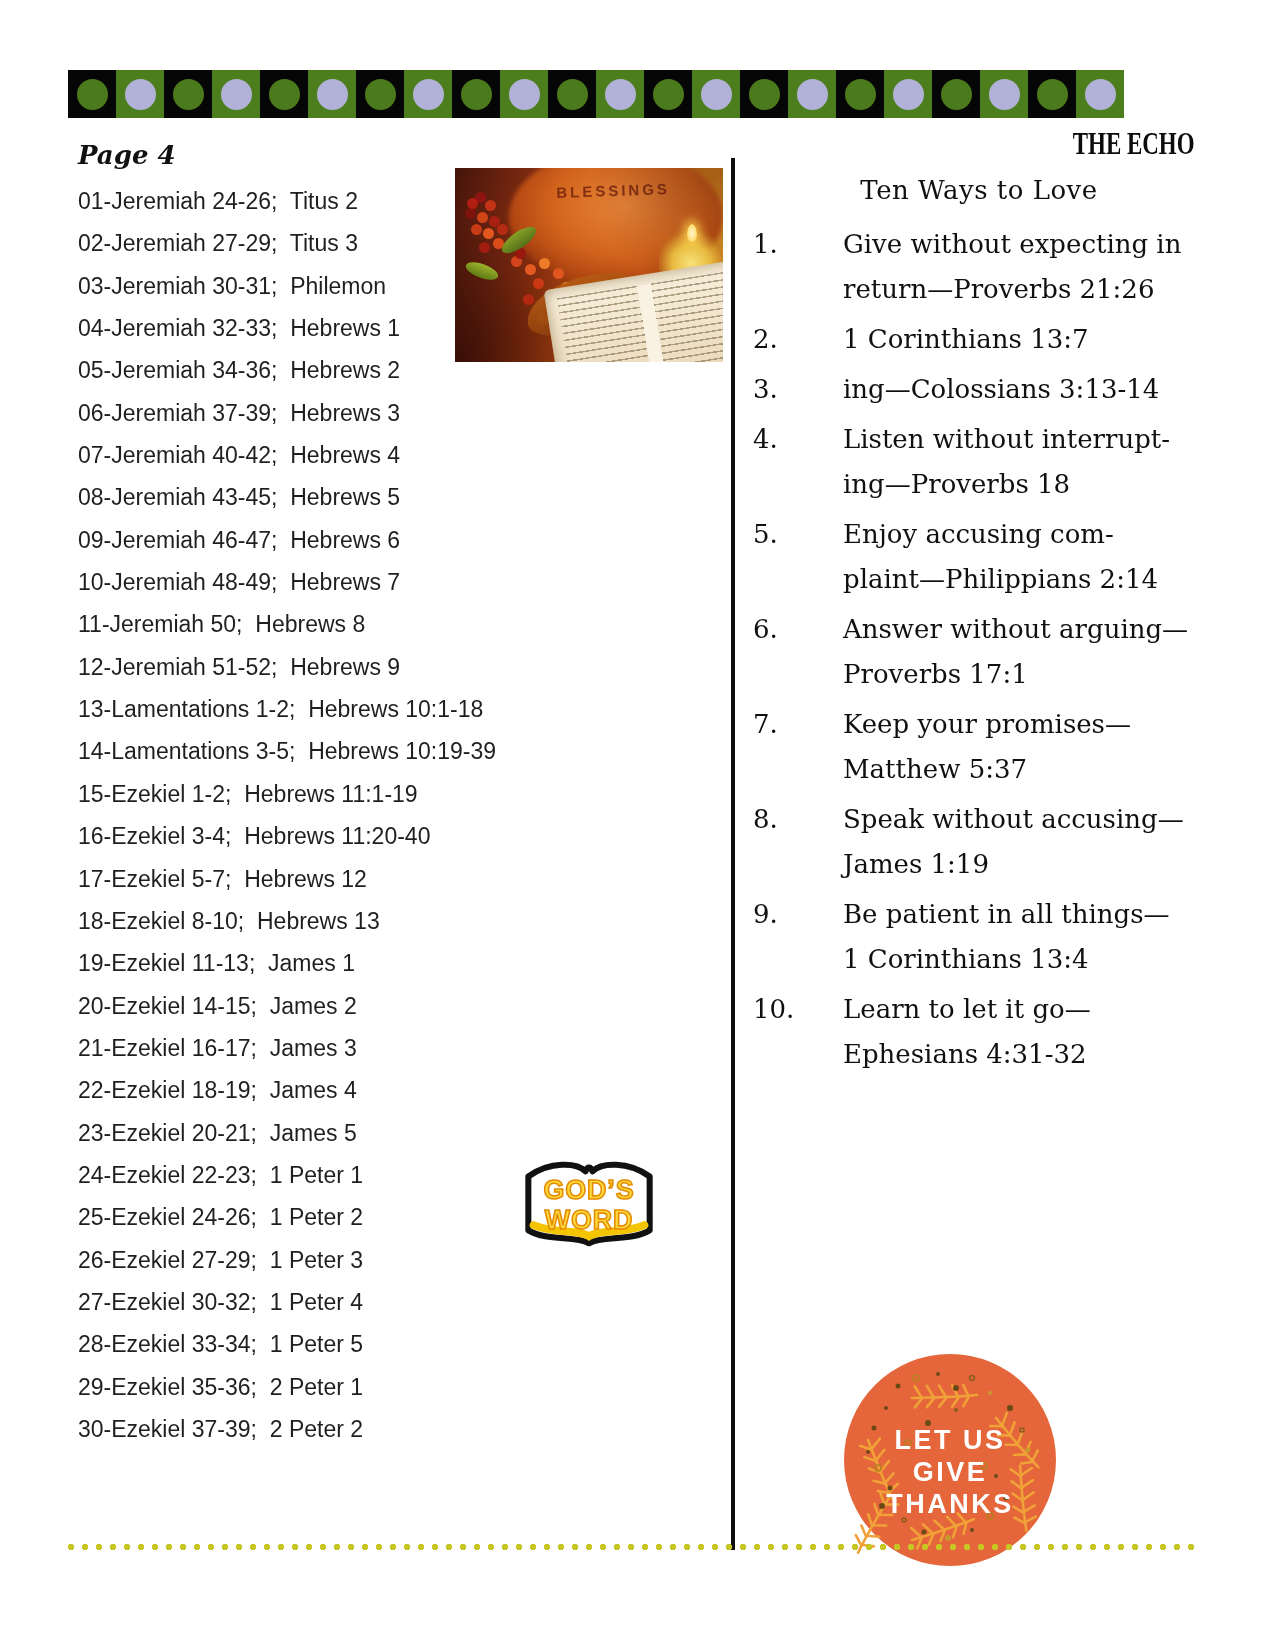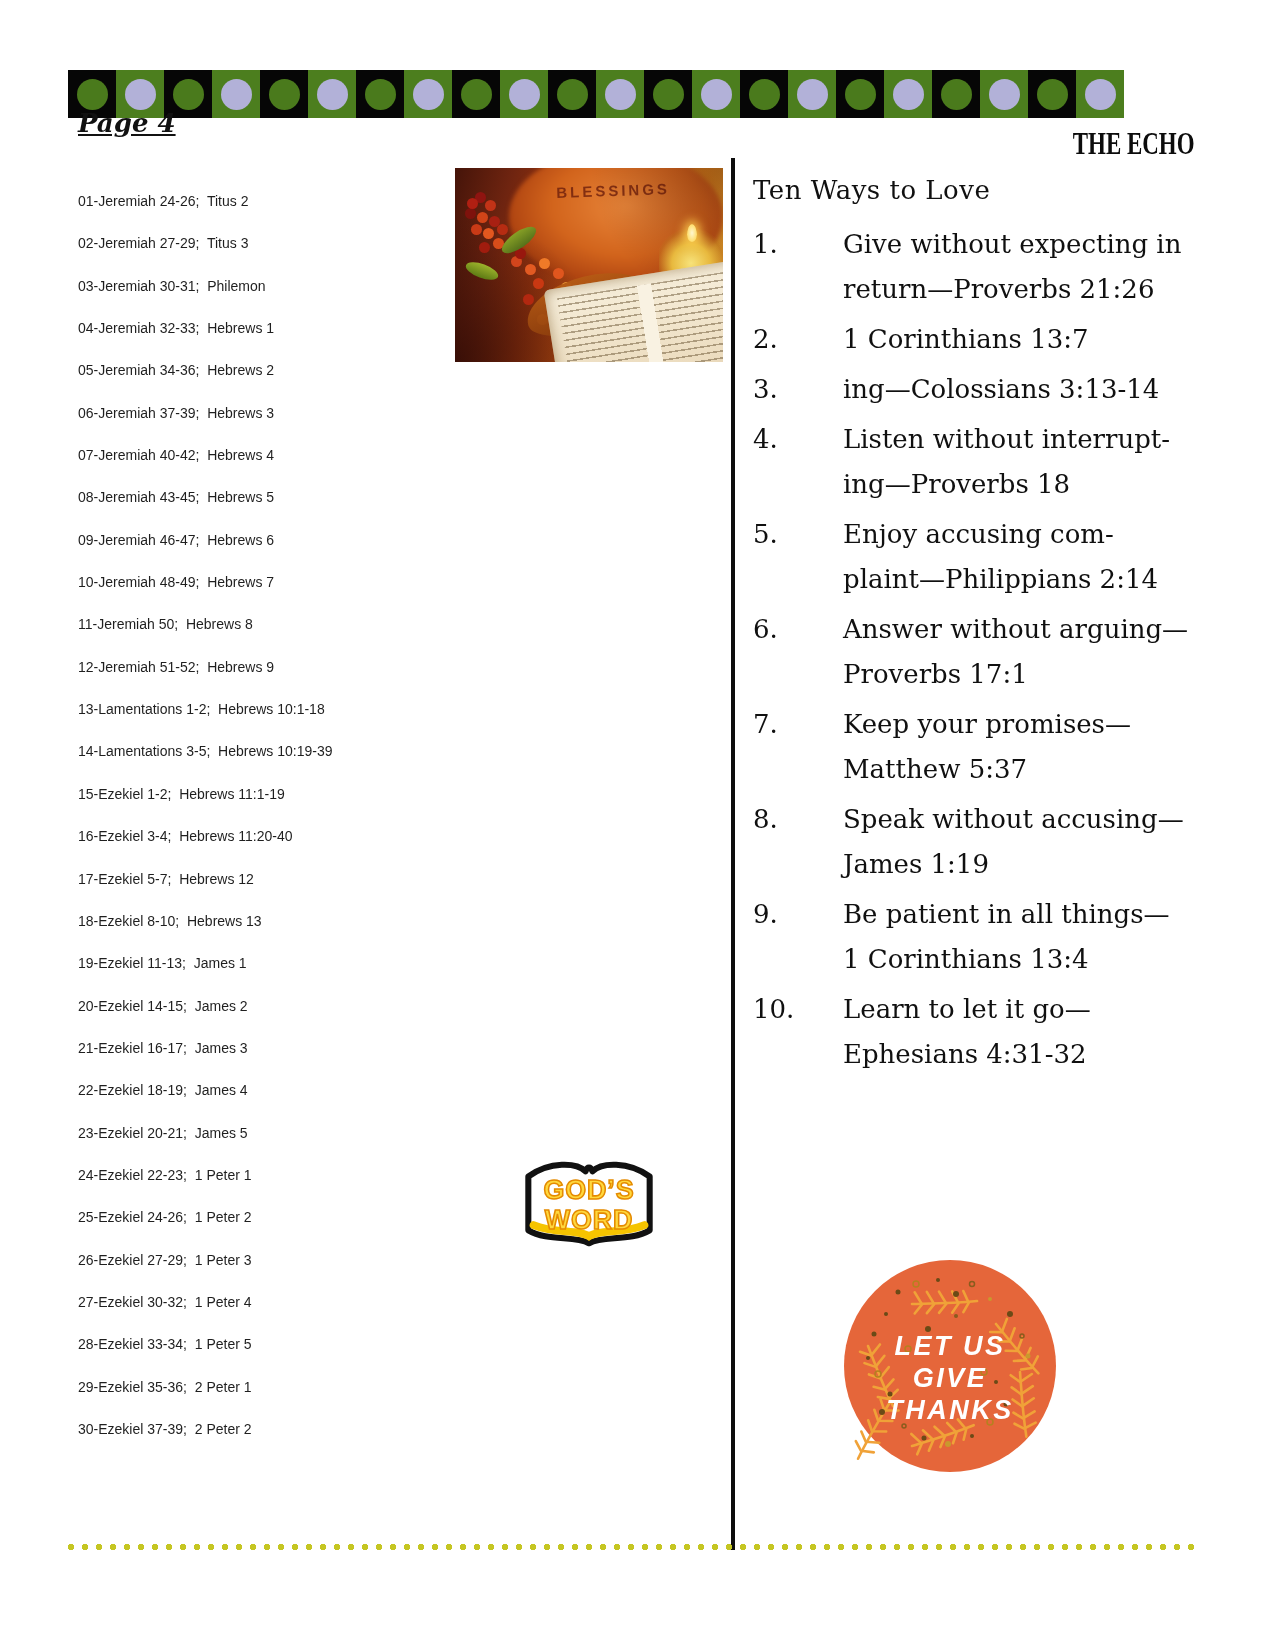--- a/index.html
+++ b/index.html
@@ -9,31 +9,31 @@
   
   .top-border{position:absolute;left:68px;top:70px;width:1056px;height:48px;display:flex;}
   .bcell{width:48px;height:48px;display:flex;align-items:center;justify-content:center;flex:0 0 48px;}
   .bcell-black{background:#060606;}
   .bcell-green{background:#4c7e1e;}
   .bdot{width:31px;height:31px;border-radius:50%;}
   .bdot-green{background:#4a7a1c;}
   .bdot-lavender{background:#b2b1d8;}
 
   
-  .page-label{position:absolute;left:78px;top:108px;font-family:"DejaVu Serif",serif;
-              font-style:italic;font-weight:bold;font-size:26px;color:#111;text-decoration:underline;}
+  .page-label{position:absolute;left:78px;top:140px;font-family:"DejaVu Serif",serif;
+              font-style:italic;font-weight:bold;font-size:26px;color:#111;}
   .masthead{position:absolute;right:80px;top:126px;font-family:"Liberation Serif",serif;
             font-weight:bold;font-size:31px;color:#0c0c0c;transform:scaleX(.74);transform-origin:100% 50%;
             white-space:nowrap;}
 
   
   .divider{position:absolute;left:731px;top:158px;width:4px;height:1392px;background:#0d0d0d;}
 
   
-  .reading-list{position:absolute;left:78px;top:180px;width:600px;font-size:14px;line-height:42.35px;
+  .reading-list{position:absolute;left:78px;top:180px;width:600px;font-size:23px;line-height:42.35px;
                 color:#1f1f1f;}
   .reading-line{white-space:pre;}
 
   
   .photo{position:absolute;left:455px;top:168px;width:268px;height:194px;overflow:hidden;}
   .ph-base{position:absolute;inset:0;background:linear-gradient(105deg,#451409 0%,#6e2410 18%,#93330f 34%,#b44d12 52%,#cc6a16 66%,#d8821c 80%,#e09a2a 92%);}
   .ph-pumpkin{position:absolute;left:20%;top:-10%;width:80%;height:70%;border-radius:50%;
       background:radial-gradient(ellipse at 55% 42%,#e8863a 0%,#d2641c 45%,#a63c0e 78%,rgba(120,40,8,0) 100%);
       filter:blur(2px);}
   .ph-blessing{position:absolute;left:28%;top:7%;width:62%;text-align:center;font-weight:bold;
@@ -59,32 +59,32 @@
       background:radial-gradient(#fff7d0,#ffd23e);box-shadow:0 0 10px 4px rgba(255,210,80,.8);}
   .ph-book{position:absolute;left:96px;top:106px;width:200px;height:110px;transform:rotate(-9deg);
       background:linear-gradient(180deg,#f7efdc,#ead9ba);border-radius:6px;box-shadow:inset 0 0 14px rgba(120,85,35,.55);}
   .ph-book-pages{position:absolute;inset:10px 12px;
       background:linear-gradient(90deg,rgba(0,0,0,0) 0 46%,#f9f2e2 46% 54%,rgba(0,0,0,0) 54%),
       repeating-linear-gradient(180deg,rgba(92,70,36,.45) 0 1.5px,rgba(0,0,0,0) 1.5px 7px);}
 
   
   .ten-ways{position:absolute;left:753px;top:168px;width:452px;font-family:"DejaVu Serif",serif;
             font-size:26px;line-height:45px;color:#101010;}
-  .tw-title{text-align:left;letter-spacing:.5px;margin-bottom:9px;}
+  .tw-title{text-align:center;letter-spacing:.5px;margin-bottom:9px;}
   .tw-item{display:grid;grid-template-columns:42px 1fr;margin-bottom:5px;}
   .tw-num{}
   .tw-line{white-space:nowrap;margin-left:48px;}
 
   
   .gods-word{position:absolute;left:518px;top:1154px;width:142px;height:104px;}
   .gods-word svg{display:block;width:100%;height:100%;}
   .gw-text{font-family:"Liberation Sans",sans-serif;font-weight:bold;letter-spacing:1px;}
 
   
-  .badge{position:absolute;left:838px;top:1254px;width:224px;height:224px;font-style:italic;}
+  .badge{position:absolute;left:838px;top:1348px;width:224px;height:224px;}
   .badge svg{display:block;width:100%;height:100%;}
   .badge-text{font-family:"Liberation Sans",sans-serif;font-weight:bold;letter-spacing:2.5px;fill:#ffffff;}
 
   
   .bottom-dots{position:absolute;left:64px;top:1542px;width:1130px;height:10px;
       background-image:radial-gradient(circle,#c5c622 3px,rgba(0,0,0,0) 3.4px);
       background-size:14px 10px;background-repeat:repeat-x;background-position:0 center;}
 </style>
 </head>
 <body>

